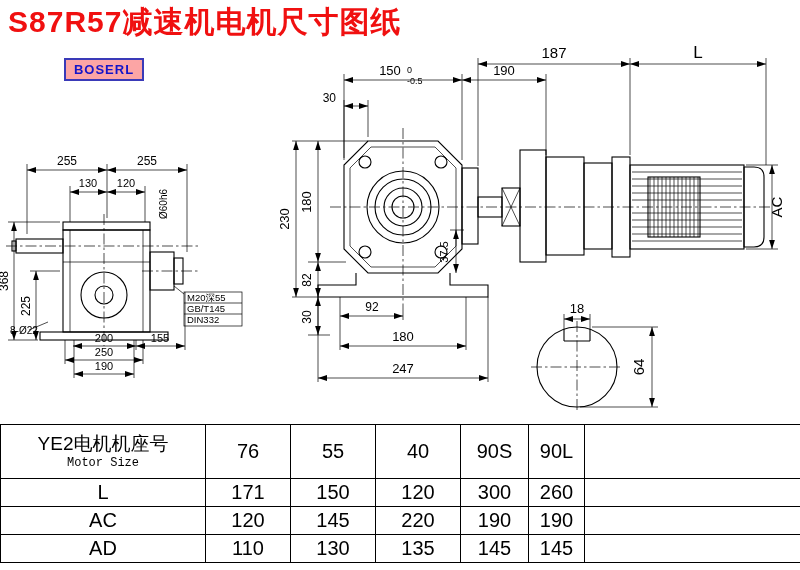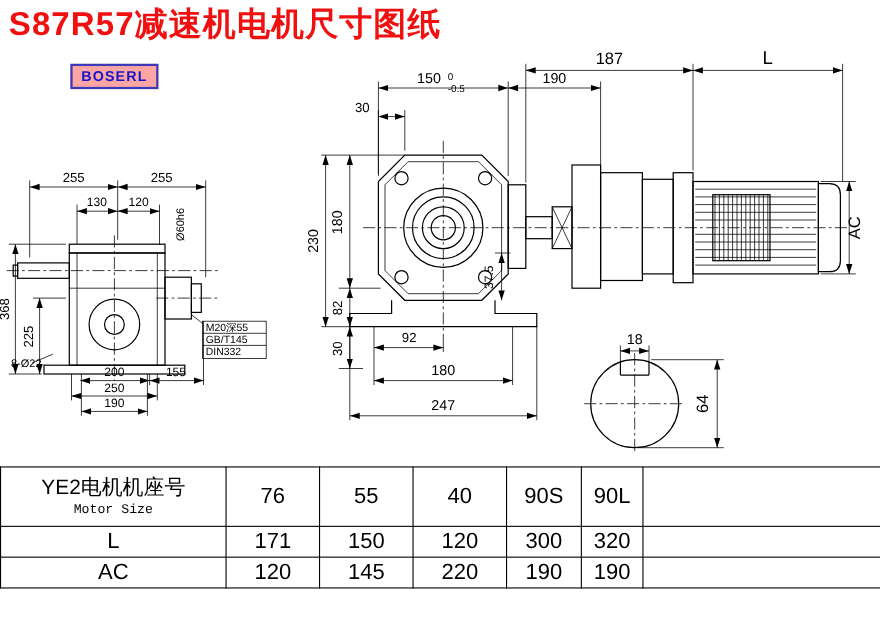--- a/index.html
+++ b/index.html
@@ -200,28 +200,37 @@
         <td>90S</td>
         <td>90L</td>
         <td></td>
       </tr>
       <tr>
         <td>L</td>
         <td>171</td>
         <td>150</td>
         <td>120</td>
         <td>300</td>
-        <td>320</td>
+        <td>260</td>
         <td></td>
       </tr>
       <tr>
         <td>AC</td>
         <td>120</td>
         <td>145</td>
         <td>220</td>
         <td>190</td>
         <td>190</td>
         <td></td>
       </tr>
+      <tr>
+        <td>AD</td>
+        <td>110</td>
+        <td>130</td>
+        <td>135</td>
+        <td>145</td>
+        <td>145</td>
+        <td></td>
+      </tr>
     </tbody>
   </table>
 
 </div>
 
 </body></html>

